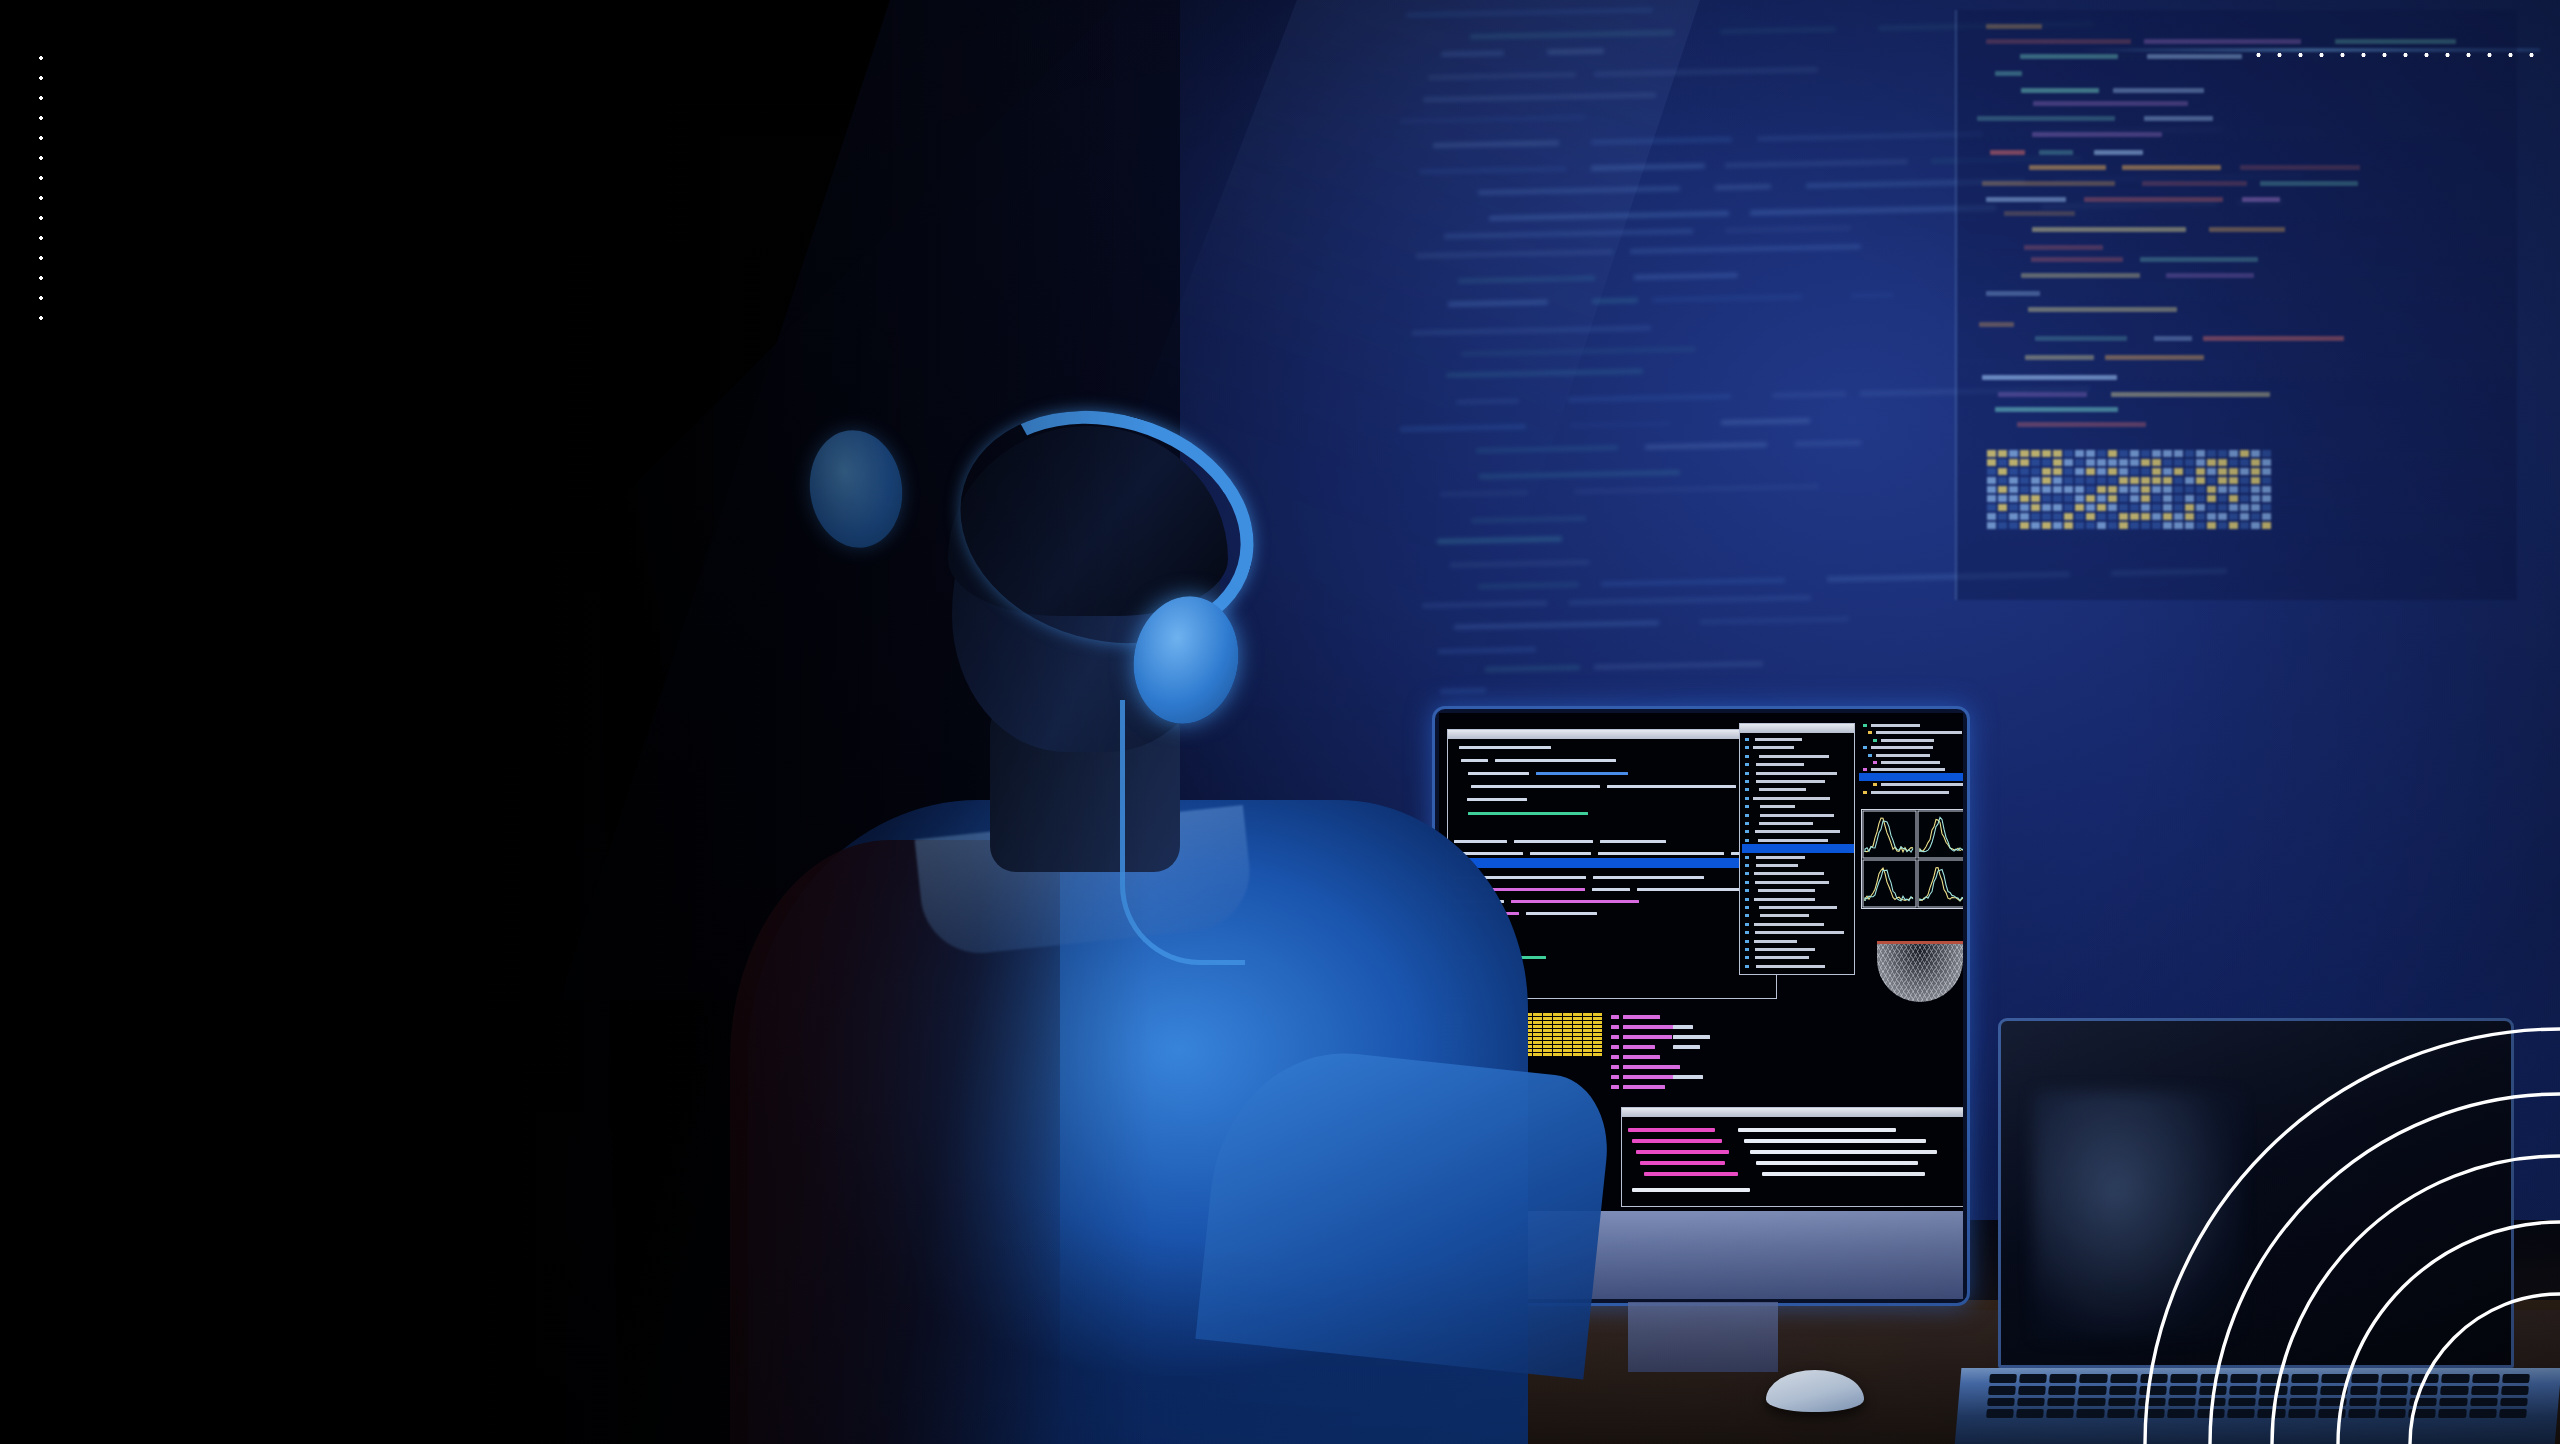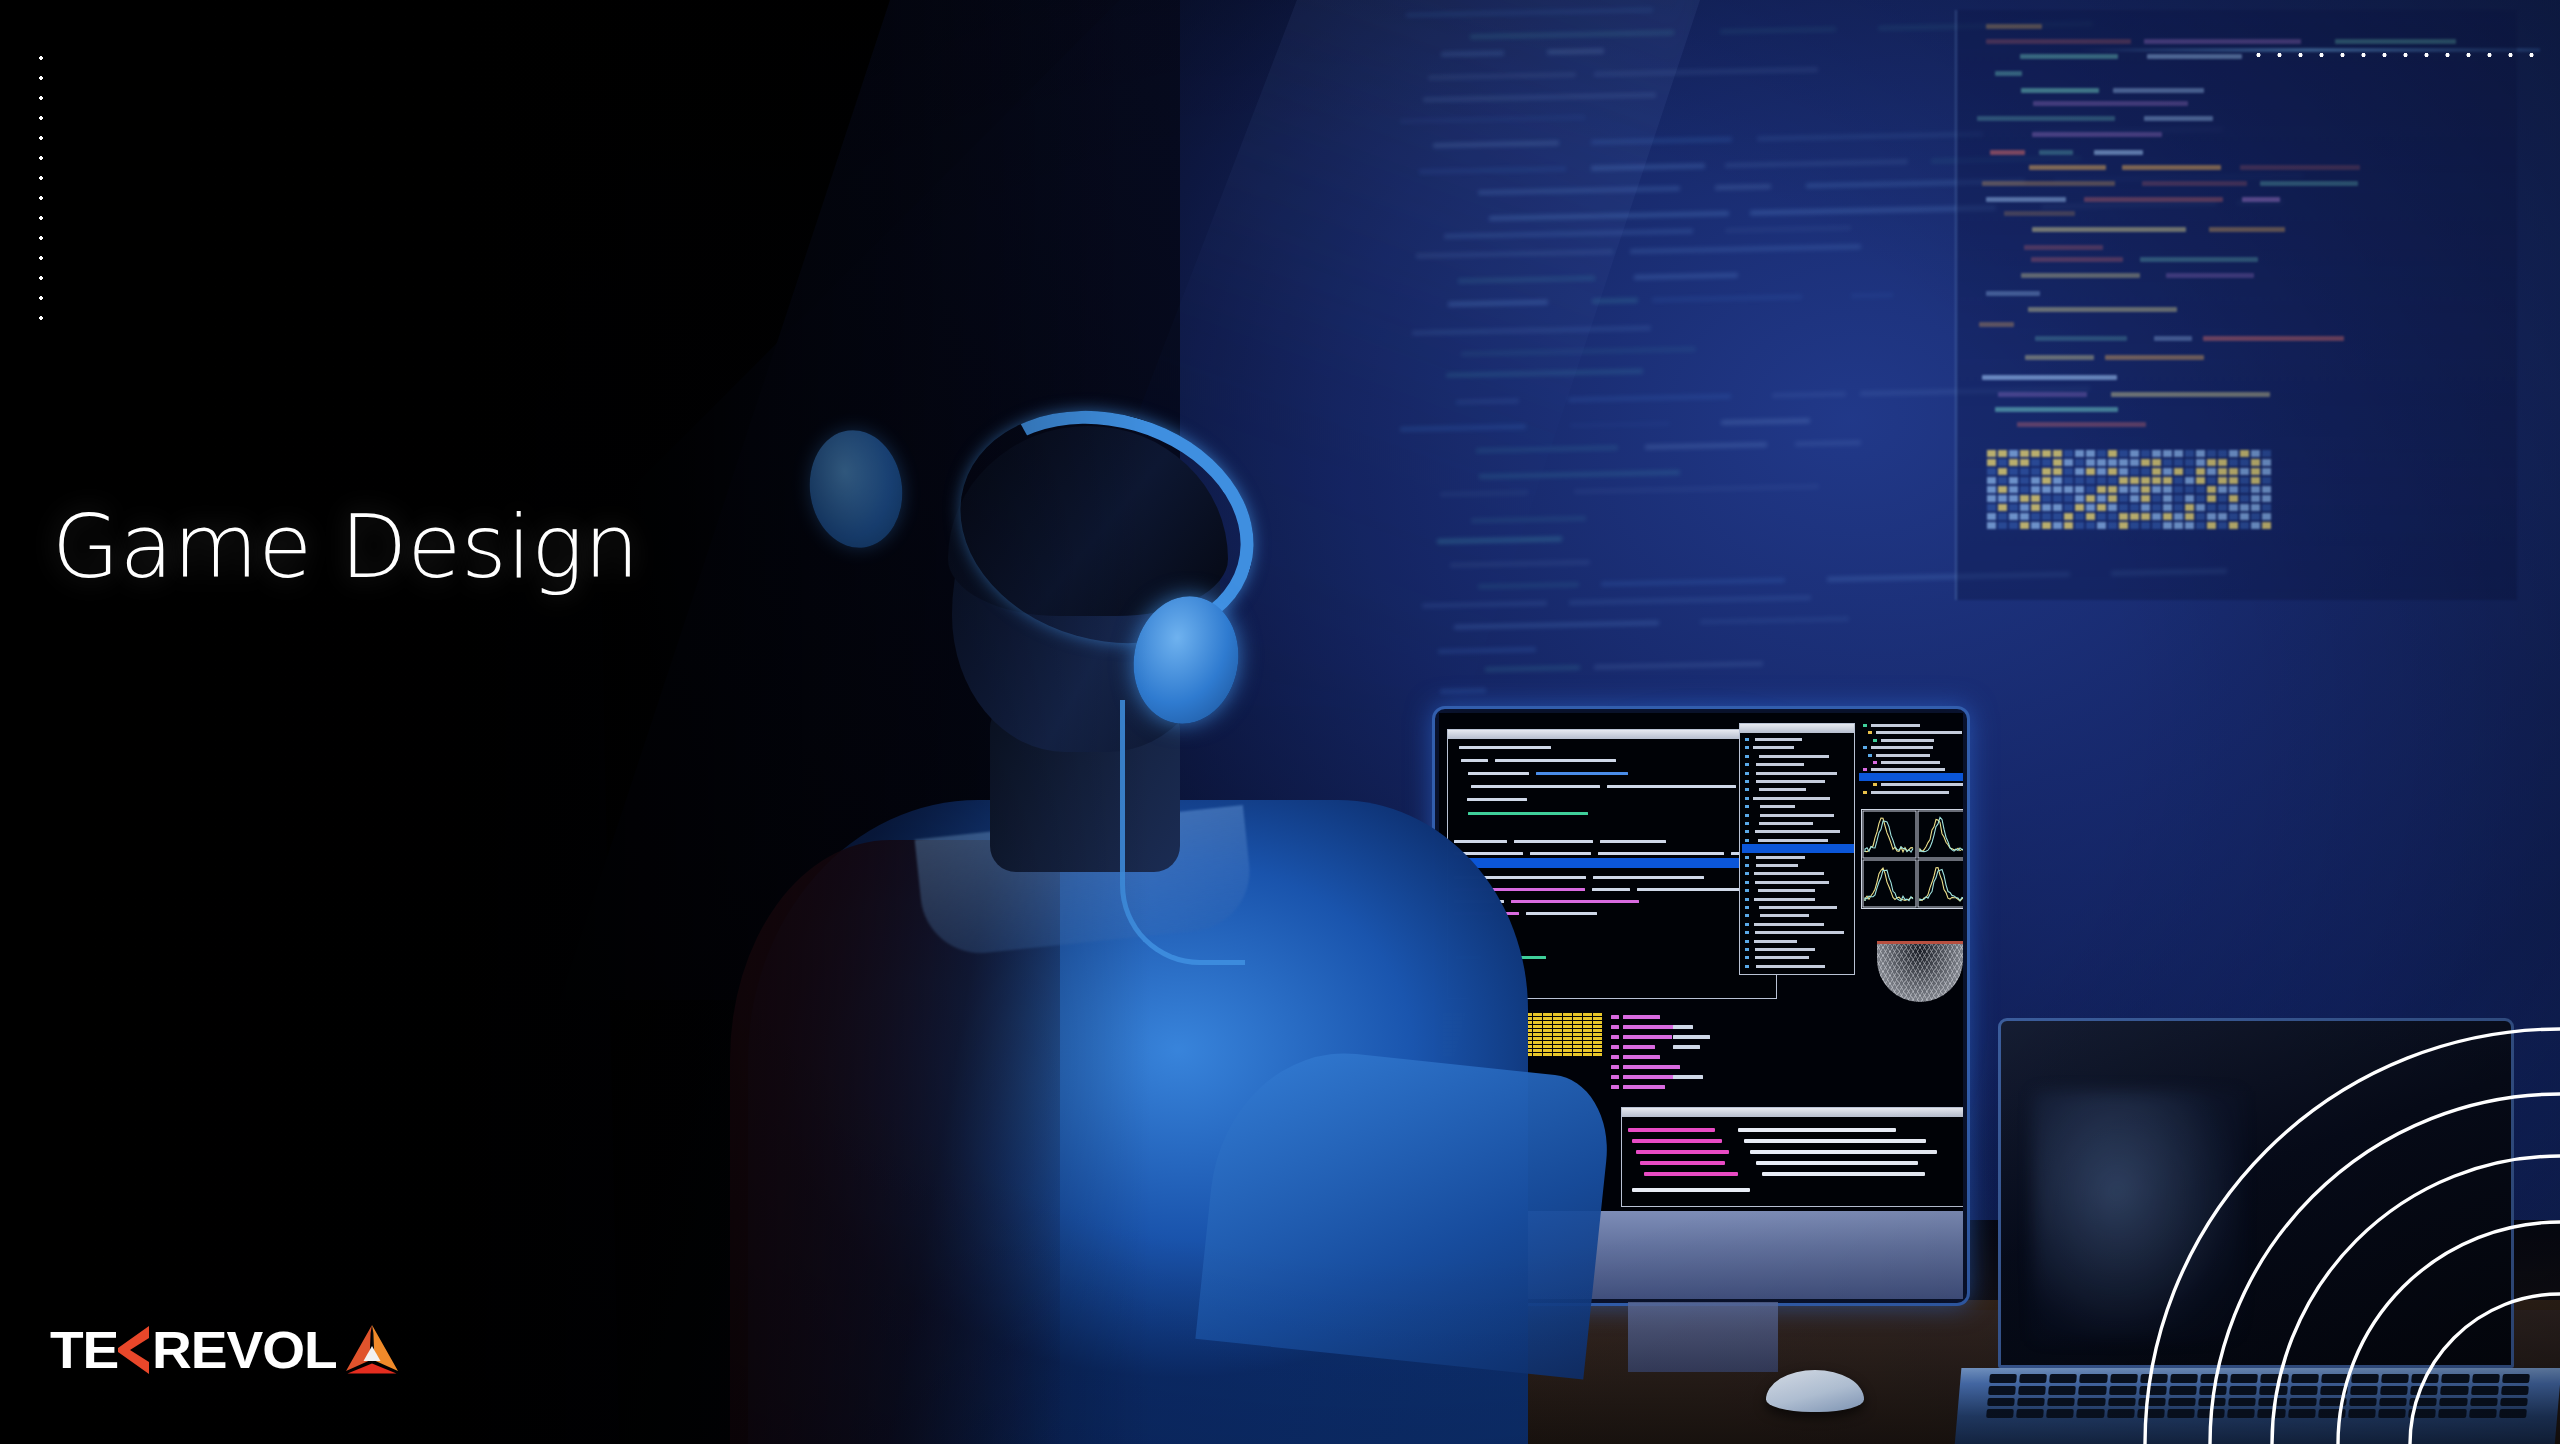--- a/index.html
+++ b/index.html
@@ -1317,36 +1317,17 @@
     <g stroke="#ffffff" stroke-width="3.4" fill="none">
       <path d="M 520 45 A 415 415 0 0 0 105 460"></path>
       <path d="M 520 110 A 350 350 0 0 0 170 460"></path>
       <path d="M 520 172 A 288 288 0 0 0 232 460"></path>
       <path d="M 520 238 A 222 222 0 0 0 298 460"></path>
       <path d="M 520 310 A 150 150 0 0 0 370 460"></path>
     </g>
   </svg>
 
   <div class="headline">
-    <div class="h-line">Game Design</div>
     <div class="h-vs">Vs.</div>
   </div>
 
-  <div class="logo">
-    <div class="logo-word">
-      <span class="seg">TE</span>
-      <span class="logo-k">
-        <svg width="34" height="50" viewBox="0 0 34 50">
-          <path d="M33 1 L33 13 L14 25 L33 37 L33 49 L2 27 L2 23 Z" fill="#e8472a"></path>
-        </svg>
-      </span>
-      <span class="seg">REVOL</span>
-    </div>
-    <svg class="logo-mark" viewBox="0 0 62 56">
-      <path d="M31 2 L33.6 8 L33.6 38 L31 40 Z" fill="#0a0a0a"></path>
-      <path d="M31 3 L5 49 L28.5 38.5 L29.6 11 Z" fill="#e0532c"></path>
-      <path d="M31 3 L57 49 L33.5 38.5 L32.4 11 Z" fill="#f08a2a"></path>
-      <path d="M6.5 51.5 L31 41.5 L55.5 51.5 Z" fill="#e52d1f"></path>
-      <path d="M31 24 L39.5 39 L22.5 39 Z" fill="#f2f2f2"></path>
-    </svg>
-  </div>
 
 </div>
 
 </body></html>

